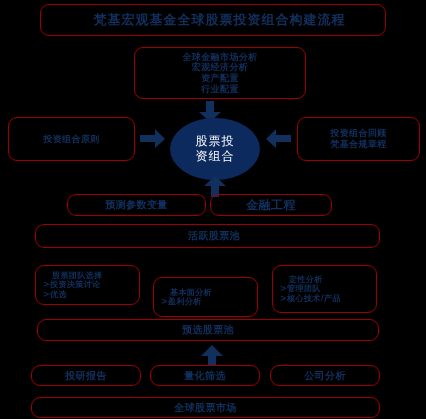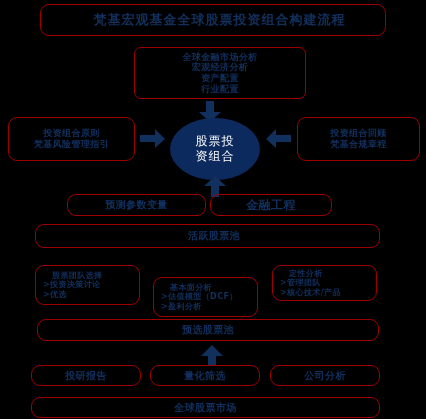--- a/index.html
+++ b/index.html
@@ -29,36 +29,35 @@
   .line{display:block;white-space:nowrap;}
   .sub-head{padding-left:9px;}
 </style>
 </head>
 <body>
 
 <div class="box title-box" style="left:40px;top:4px;width:346px;height:32px;">
   <span class="line">梵基宏观基金全球股票投资组合构建流程</span>
 </div>
 
-<div class="box" style="left:134px;top:47px;width:172px;height:52px;font-size:9px;border-radius:7px;">
+<div class="box" style="left:134px;top:47px;width:172px;height:52px;font-size:9px;">
   <span class="line">全球金融市场分析</span>
   <span class="line">宏观经济分析</span>
   <span class="line">资产配置</span>
   <span class="line">行业配置</span>
 </div>
 
 <div class="arrow" style="left:198px;top:101px;width:24px;height:22px;">
   <svg width="24" height="22" viewBox="0 0 24 22">
     <polygon points="8,0 16,0 16,11 23,11 12,21 1,11 8,11" fill="#12305e"></polygon>
   </svg>
 </div>
 
 <div class="box" style="left:8px;top:117px;width:127px;height:44px;font-size:9px;">
   <span class="line">投资组合原则</span>
-  <span class="line">梵基风险管理指引</span>
 </div>
 
 <div class="arrow" style="left:140px;top:129px;width:26px;height:20px;">
   <svg width="26" height="20" viewBox="0 0 26 20">
     <polygon points="0,6 15,6 15,0 25,10 15,19 15,13 0,13" fill="#12305e"></polygon>
   </svg>
 </div>
 
 <div class="ellipse" style="left:170px;top:118px;width:90px;height:62px;">
   <span class="line">股票投</span>
@@ -94,25 +93,24 @@
 </div>
 
 <div class="box left-al" style="left:35px;top:265px;width:105px;height:40px;font-size:8px;">
   <span class="line sub-head">股票团队选择</span>
   <span class="line">&gt;投资决策讨论</span>
   <span class="line">&gt;优选</span>
 </div>
 
 <div class="box left-al" style="left:153px;top:277px;width:105px;height:40px;font-size:8px;">
   <span class="line sub-head">基本面分析</span>
-  <span class="line">&gt;估值模型（DCF）</span>
   <span class="line">&gt;盈利分析</span>
 </div>
 
-<div class="box left-al" style="left:272px;top:265px;width:105px;height:36px;font-size:8px;">
+<div class="box left-al" style="left:272px;top:265px;width:105px;height:48px;font-size:8px;">
   <span class="line sub-head">定性分析</span>
   <span class="line">&gt;管理团队</span>
   <span class="line">&gt;核心技术/产品</span>
 </div>
 
 <div class="box" style="left:37px;top:319px;width:342px;height:22px;font-size:10px;">
   <span class="line">预选股票池</span>
 </div>
 
 <div class="arrow" style="left:200px;top:345px;width:24px;height:22px;">

